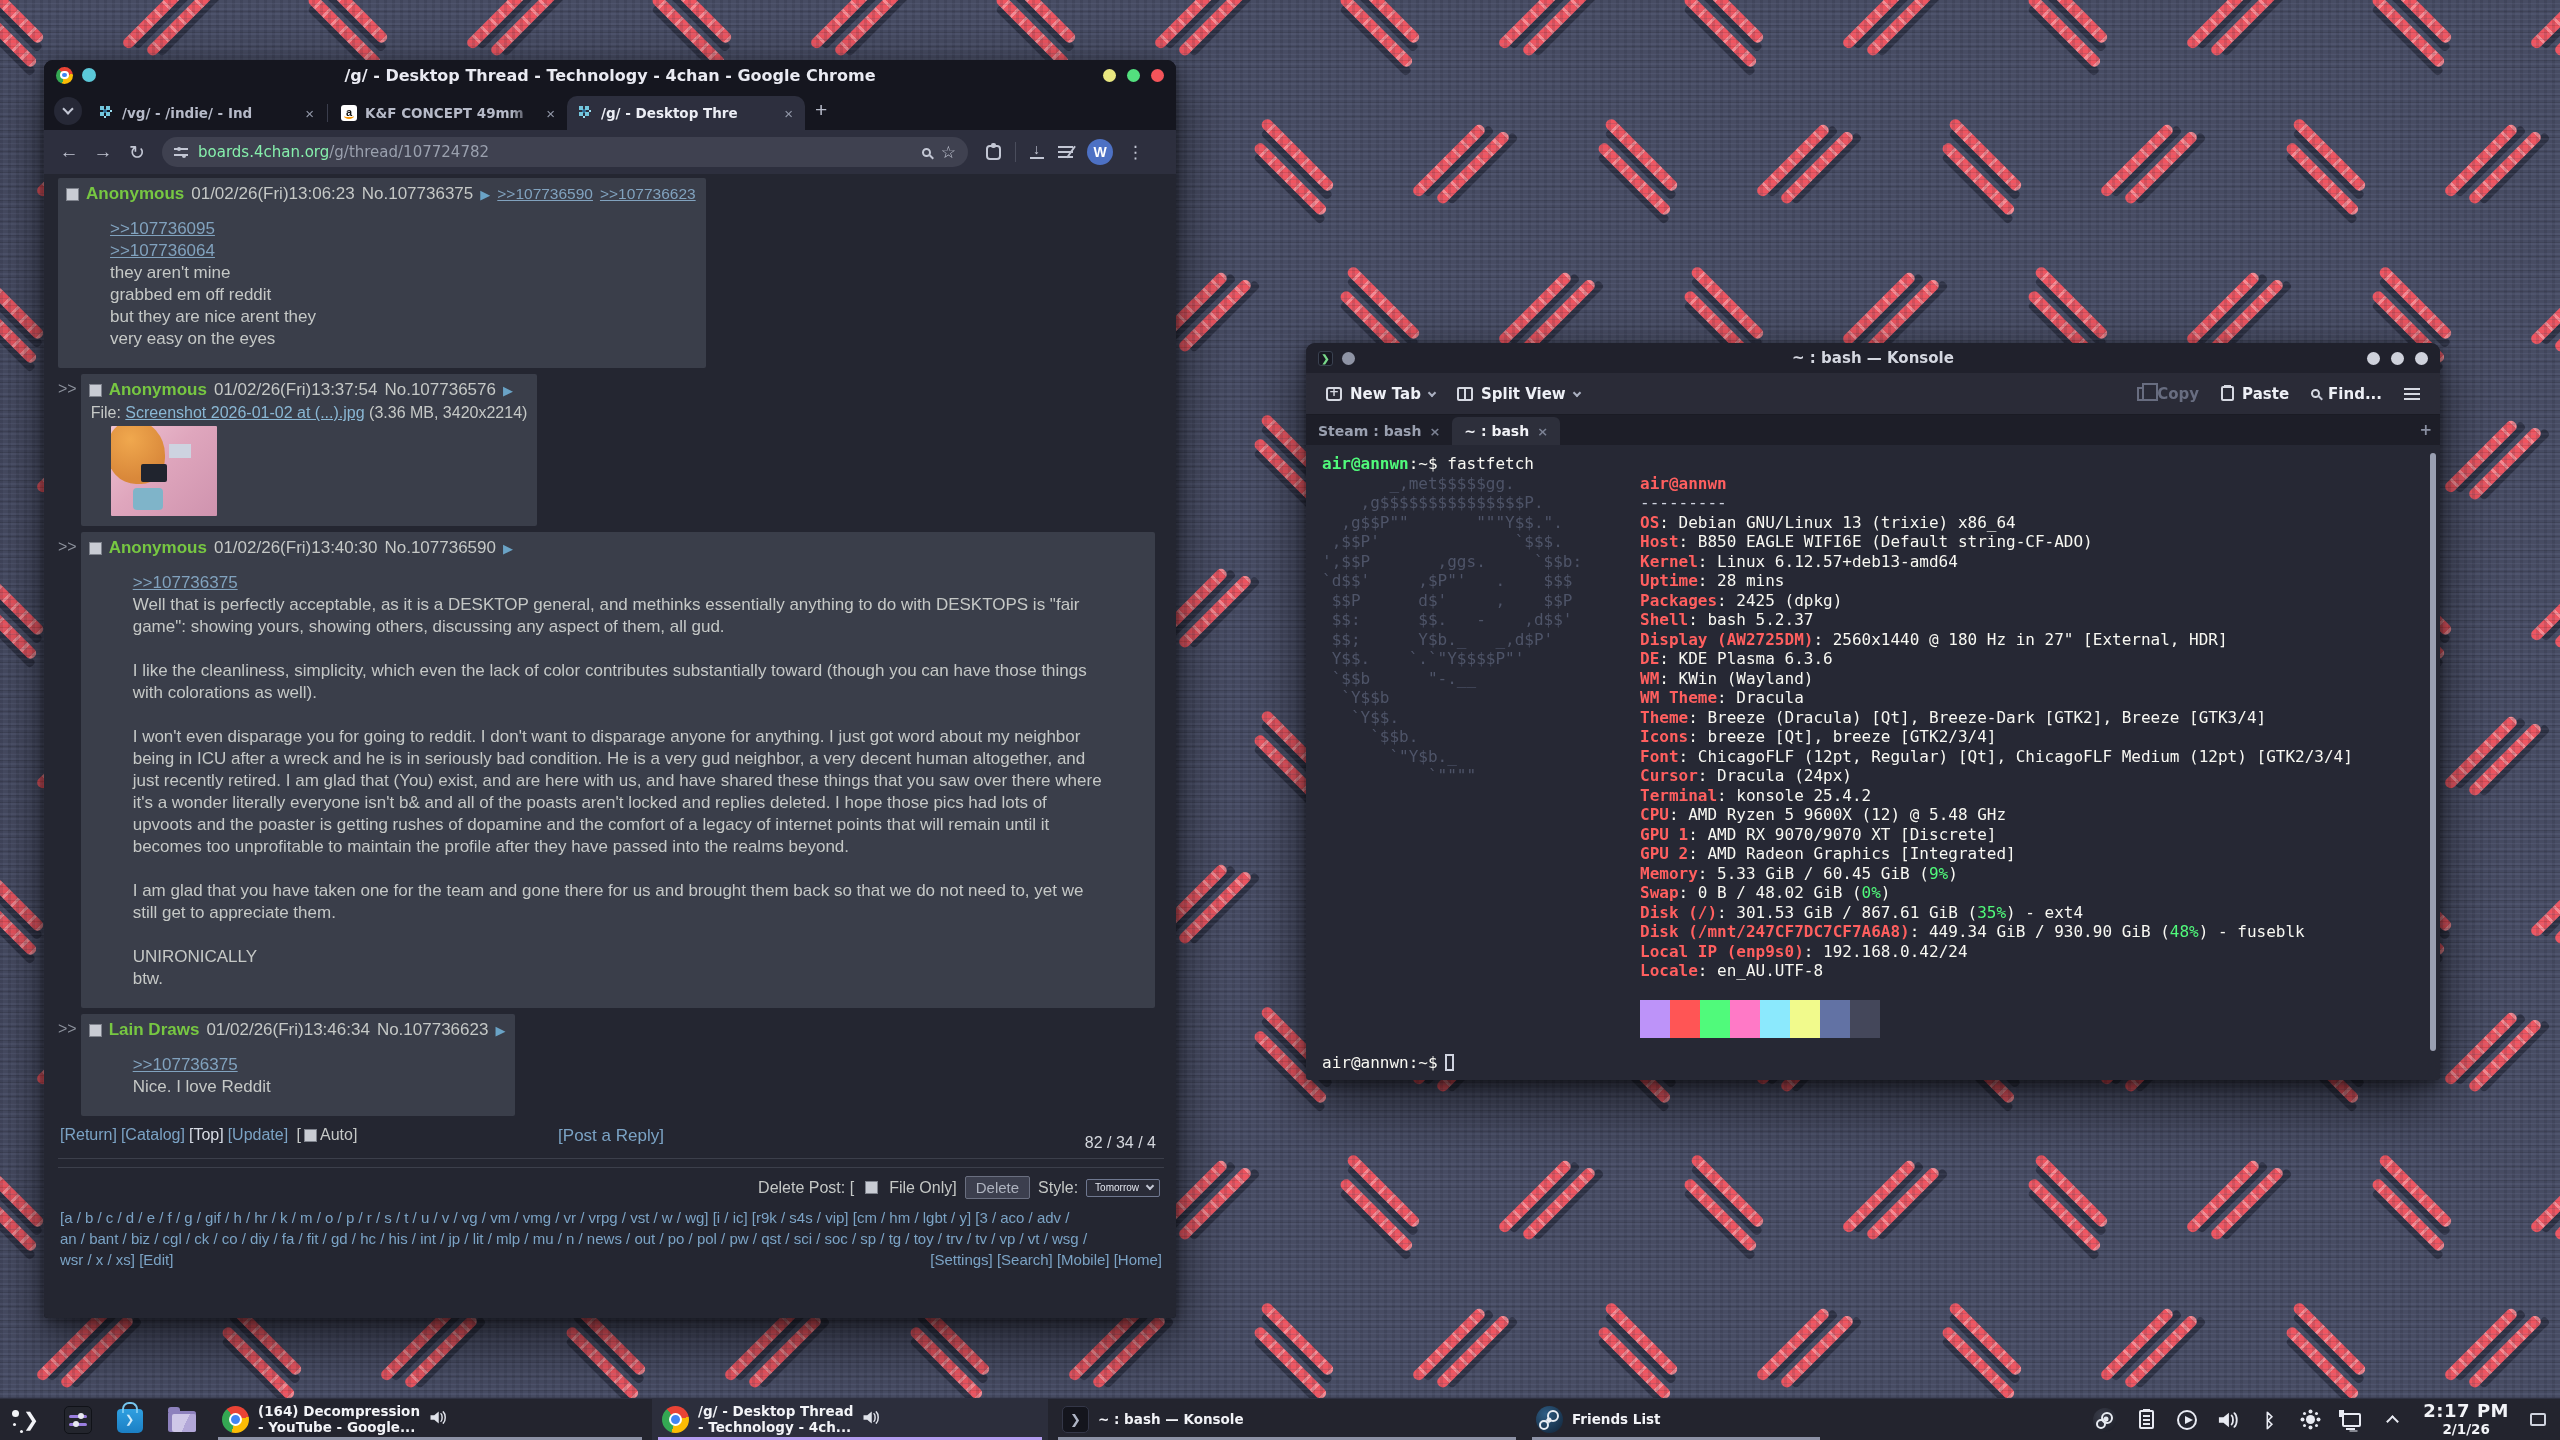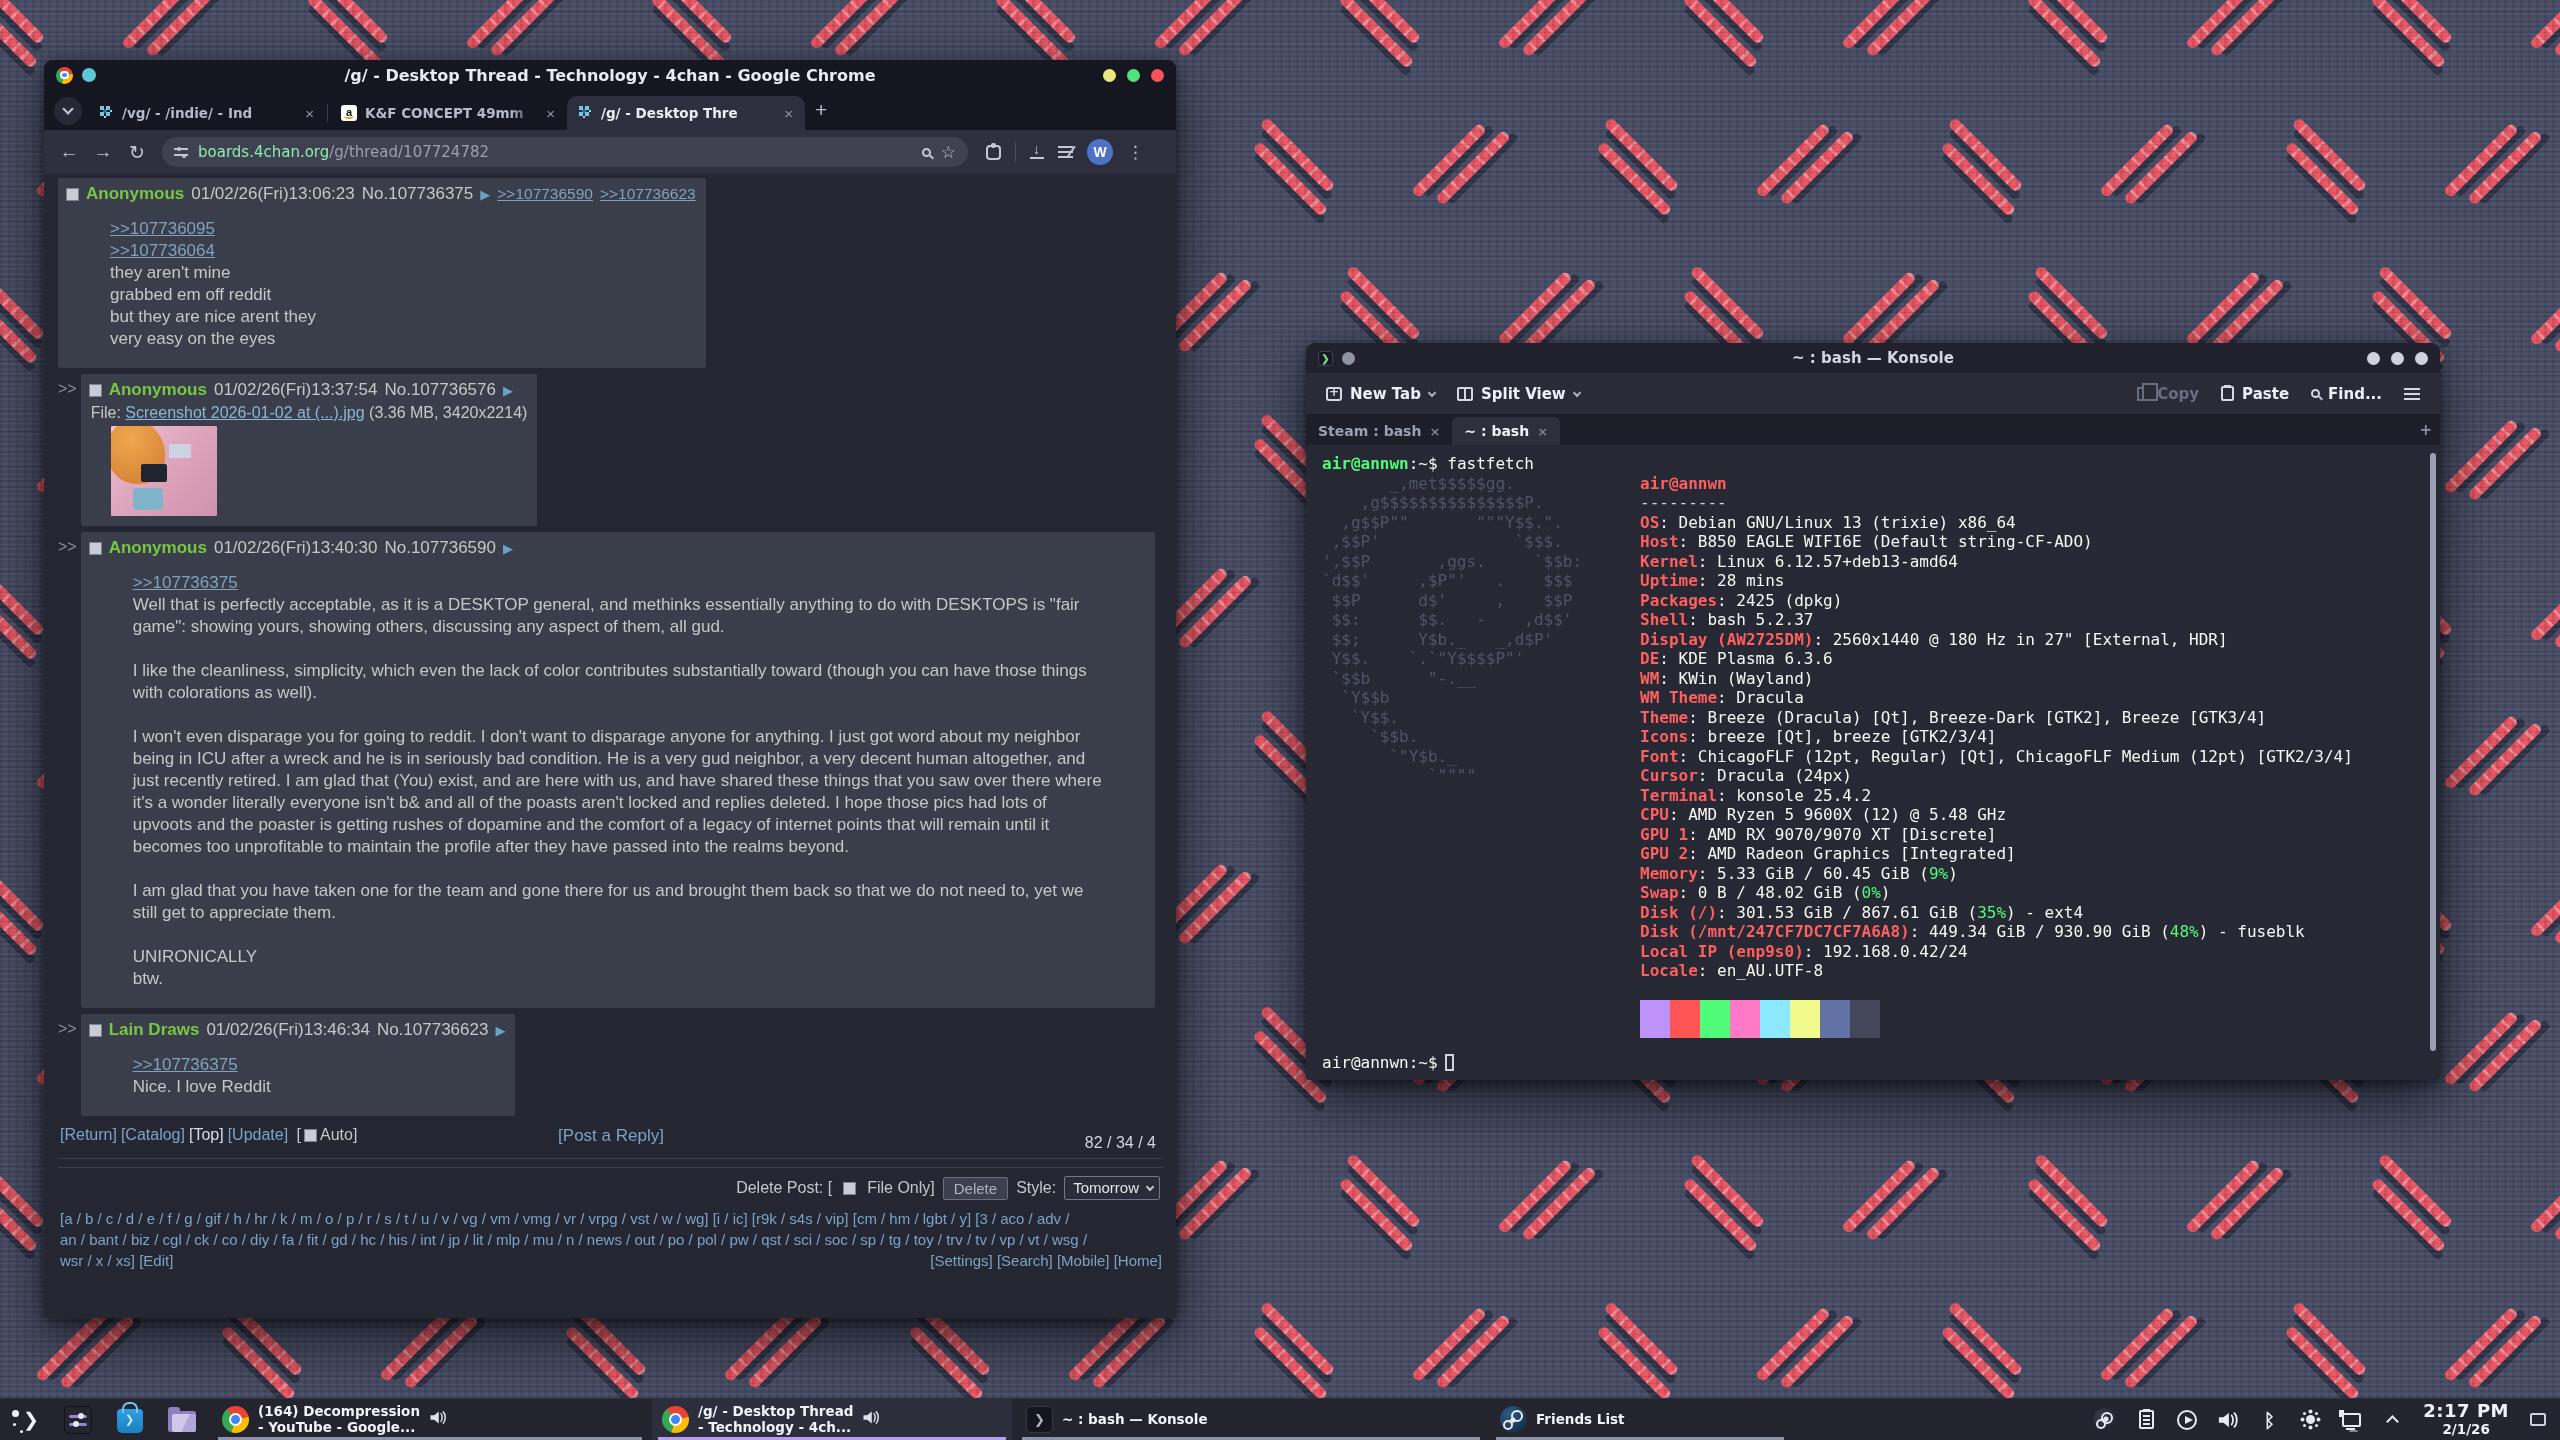--- a/index.html
+++ b/index.html
@@ -119,21 +119,21 @@
   .navrow .lnk{color:#7ba3c5;margin-right:4px;}
   .navrow .lnk.bright{color:#d9dde6;}
   .navrow .center{position:absolute;left:0;right:0;text-align:center;color:#7ba3c5;font-size:17px;}
   .navrow .stats{position:absolute;right:6px;top:8px;color:#d4d7dd;}
   .ckbox{vertical-align:-2px;margin:0 3px;}
   .hr{border-top:1px solid #3c3f4b;margin:8px 0;}
   .adv{text-align:center;color:#7ba3c5;font-size:15px;margin:6px 0;}
   .delrow{display:flex;justify-content:flex-end;align-items:center;gap:8px;font-size:16px;margin:8px 4px;}
   .btn{background:#3c3f4e;border:1px solid #6a6f80;color:#aeb3bf;padding:2px 10px;border-radius:2px;font-size:15px;}
   .select{background:#2a2c38;border:1px solid #6f7890;color:#e3e6ee;padding:2px 6px 3px 8px;
-    border-radius:2px;display:flex;align-items:center;gap:8px;font-size:15px;}
+    border-radius:2px;display:flex;align-items:center;gap:8px;font-size:10px;}
   .select .chev-dn{width:6px;height:6px;margin-top:-2px;}
   .boards{font-size:15px;color:#7ba3c5;line-height:21px;margin:4px 2px;}
   .boards .l3{display:flex;justify-content:space-between;}
   .footer{color:#9ba1ab;font-size:14px;text-align:center;margin-top:10px;line-height:22px;}
   
   #konsole{left:1306px;top:343px;width:1134px;height:737px;background:#262834;}
   .k-titlebar{height:30px;background:#20212c;display:flex;align-items:center;padding:0 12px;position:relative;}
   .k-title{position:absolute;left:0;right:0;text-align:center;color:#d4d7e0;
     font-size:15px;font-weight:bold;font-family:"DejaVu Sans",sans-serif;}
   .kmini{width:15px;height:15px;border-radius:3px;background:#171822;border:1px solid #3a4150;
@@ -1154,21 +1154,21 @@
           <div class="lab">
             <div>(164) Decompression</div>
             <div>- YouTube - Google...</div>
           </div>
           <span class="spk"><svg width="18" height="17" viewBox="0 0 24 22">
               <path d="M2 8v6h5l6 5V3L7 8H2z" fill="#dfe2ea"></path>
               <path d="M16 6c2 1.5 2 8.5 0 10M19 3.5c3.5 3 3.5 12 0 15" stroke="#dfe2ea" stroke-width="2" fill="none" stroke-linecap="round"></path>
             </svg></span>
           <span class="bar"></span>
         </div>
-        <div class="task active" style="width: 360px;">
+        <div class="task active" style="width: 396px;">
           <span class="chrome-ic" style="width: 27px; height: 27px; flex: 0 0 auto;"></span>
           <div class="lab">
             <div>/g/ - Desktop Thread</div>
             <div>- Technology - 4ch...</div>
           </div>
           <span class="spk"><svg width="18" height="17" viewBox="0 0 24 22">
               <path d="M2 8v6h5l6 5V3L7 8H2z" fill="#dfe2ea"></path>
               <path d="M16 6c2 1.5 2 8.5 0 10M19 3.5c3.5 3 3.5 12 0 15" stroke="#dfe2ea" stroke-width="2" fill="none" stroke-linecap="round"></path>
             </svg></span>
           <span class="bar"></span>

